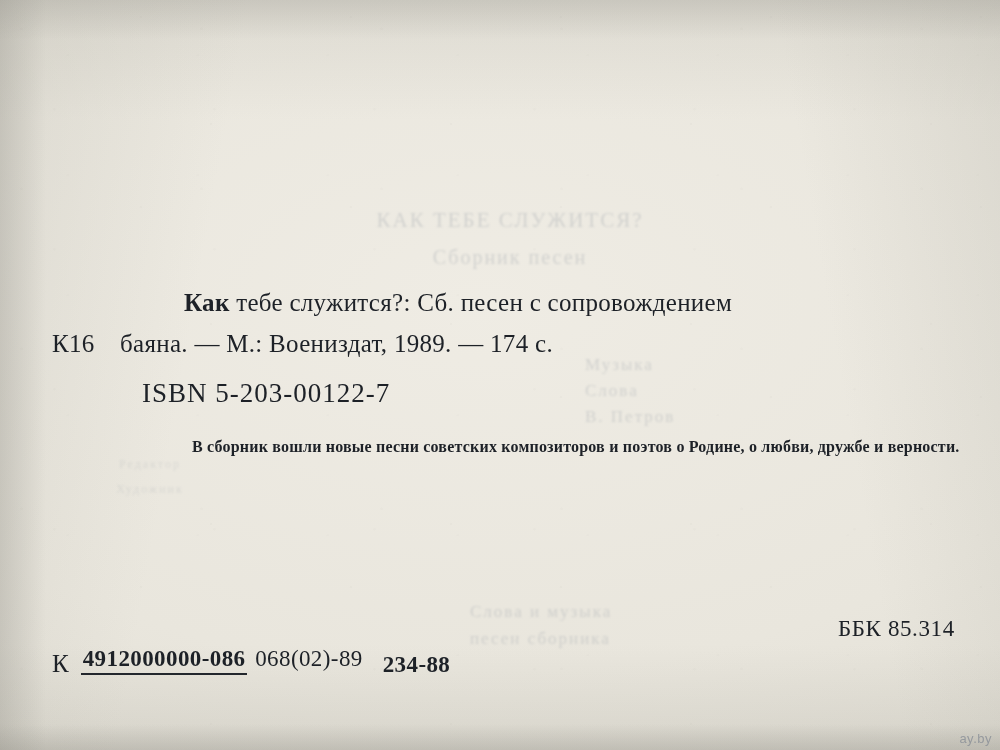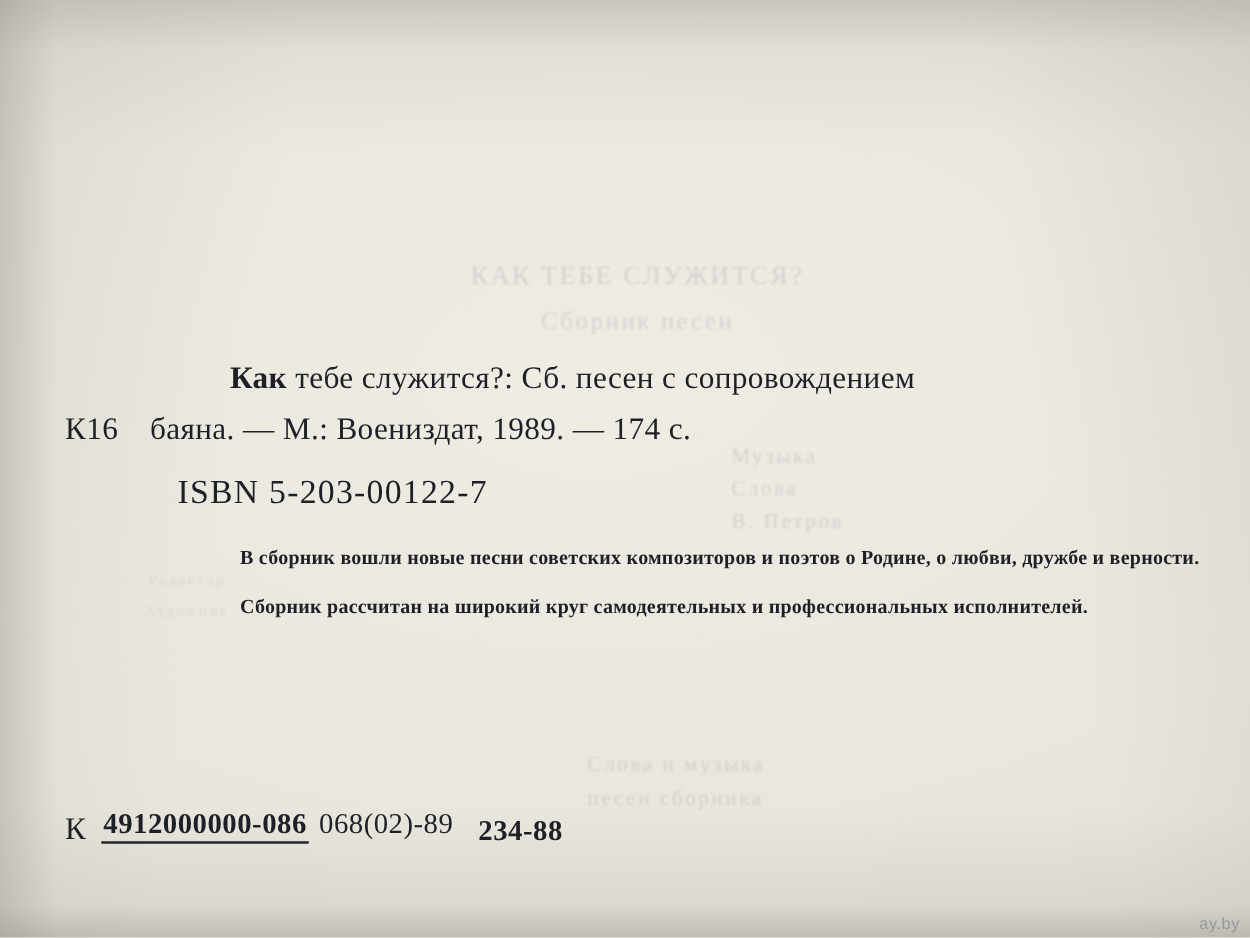--- a/index.html
+++ b/index.html
@@ -218,23 +218,23 @@
 
     <div class="blk" id="cip-block">
       <div id="cip-line-1"><span class="bold-head">Как</span><span> тебе служится?: Сб. песен с сопровождением</span></div>
       <div id="cip-line-2"><span class="shelf-mark">К16</span><span>баяна. — М.: Воениздат, 1989. — 174 с.</span></div>
     </div>
 
     <div class="blk" id="isbn-line">ISBN 5-203-00122-7</div>
 
     <div class="blk" id="annotation">
       <p>В сборник вошли новые песни советских композиторов и поэтов о Родине, о любви, дружбе и верности.</p>
-      <p>Сборник рассчитан на широкий круг самодеятельных и профессиональных исполнителей.</p>
     </div>
 
+    <div class="blk" id="bbk-line">ББК 85.314</div>
 
     <div class="blk" id="imprint-row">
       <span id="imprint-k">К</span>
       <span id="fraction">
         <span id="fraction-num">4912000000-086</span>
         <span id="fraction-den">068(02)-89</span>
       </span>
       <span id="imprint-code">234-88</span>
     </div>
 

